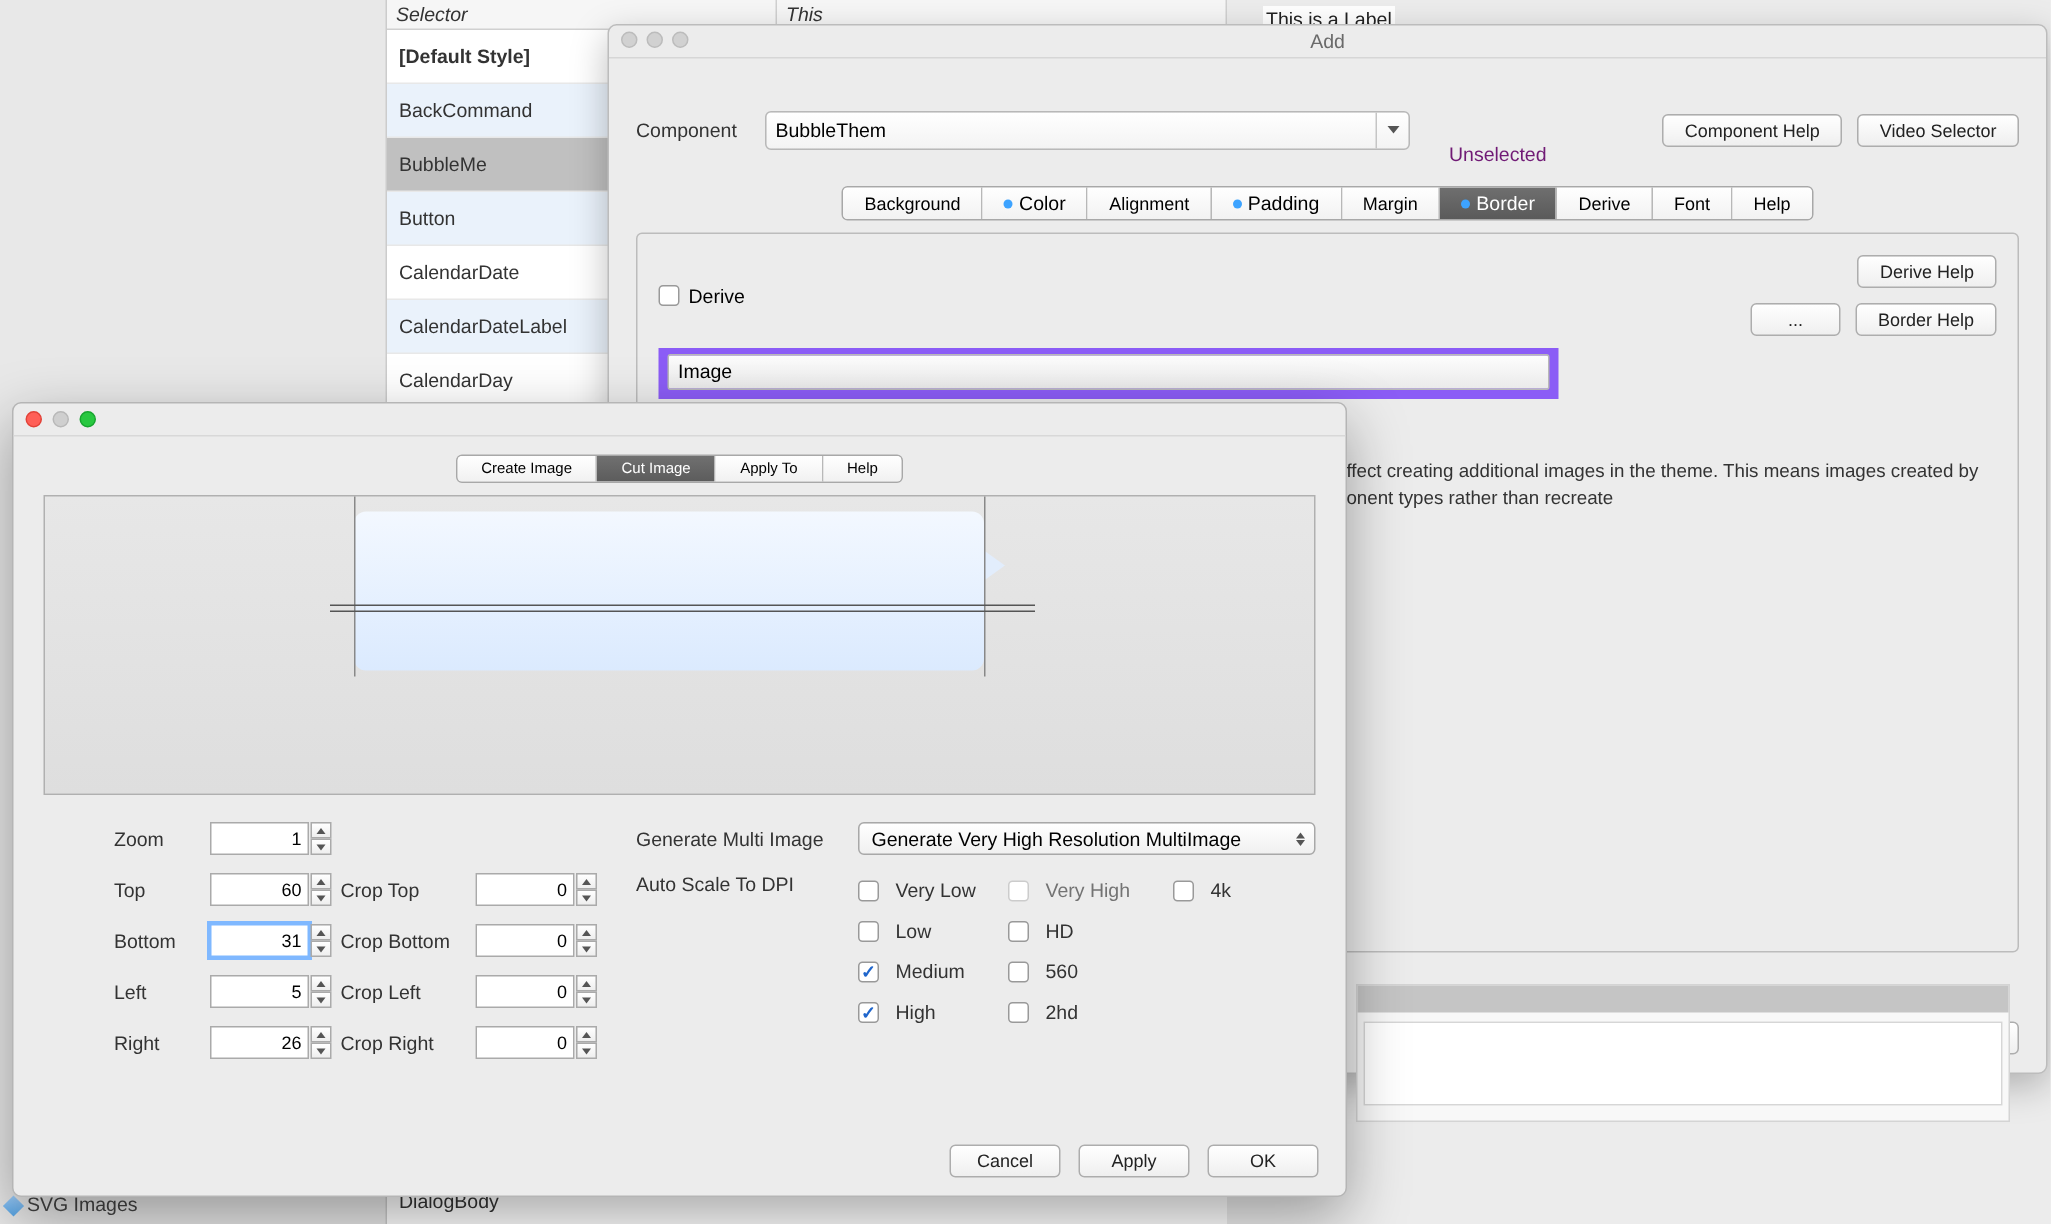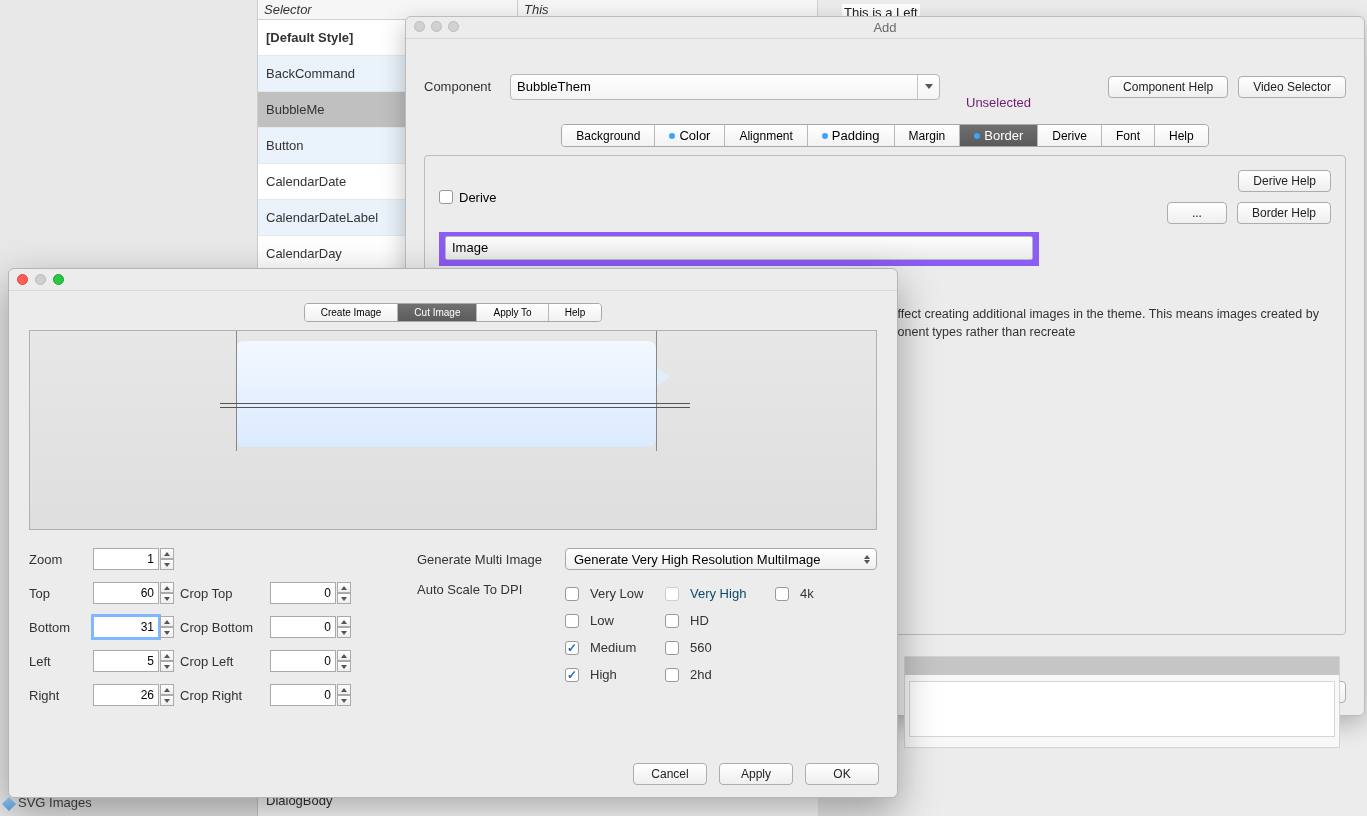--- a/index.html
+++ b/index.html
@@ -80,56 +80,56 @@
 .preview { margin: 4px 20px 12px 20px; height:200px; border:1px solid #b0b0b0; background: linear-gradient(#e7e7e7,#dedede); position:relative; }
 .bubble { position:absolute; left:206px; top:10px; width:420px; height:106px; background: linear-gradient(#f3f8ff,#dbeafe); border-radius:8px; }
 .bubble-tail { position:absolute; left:626px; top:36px; width:0; height:0; border-top:10px solid transparent; border-bottom:10px solid transparent; border-left:14px solid #e2edfc; }
 .guide-v1 { position:absolute; left:206px; top:0; width:1px; height:120px; background:#888; }
 .guide-v2 { position:absolute; left:626px; top:0; width:1px; height:120px; background:#888; }
 .guide-h1 { position:absolute; left:190px; top:72px; width:470px; height:1px; background:#555; }
 .guide-h2 { position:absolute; left:190px; top:76px; width:470px; height:1px; background:#555; }
 
 .controls { display:flex; padding: 6px 20px; gap: 26px; }
 .col { display:flex; flex-direction:column; gap:12px; }
-.ctrl-row { display:flex; align-items:center; height:22px; }
+.ctrl-row { display:flex; align-items:center; height:22px;margin-left:47px; }
 .ctrl-row label { width:64px; color:#333; }
 .num { width:66px; height:22px; border:1px solid #aaa; background:#fff; text-align:right; padding-right:4px; font-size:12px; }
 .num.focus { outline:2px solid #7fb8ff; border-color:#7fb8ff; }
 .spin { width:14px; height:22px; display:flex; flex-direction:column; margin-left:1px; }
 .spin div { flex:1; border:1px solid #aaa; background:linear-gradient(#fff,#eee); display:flex; align-items:center; justify-content:center; }
 .spin .up::after { content:''; border-left:3px solid transparent; border-right:3px solid transparent; border-bottom:4px solid #555; }
 .spin .dn::after { content:''; border-left:3px solid transparent; border-right:3px solid transparent; border-top:4px solid #555; }
 .crop-label { width:90px; margin-left:6px; color:#333; }
 
 .gen-col { margin-left:auto; width:460px; }
 .gen-row { display:flex; align-items:center; margin-bottom:12px; }
 .gen-row label.head2 { width:148px; color:#333; }
 .select { flex:1; height:22px; border:1px solid #a8a8a8; border-radius:4px; background:linear-gradient(#fff,#f0f0f0); padding:0 8px; display:flex; align-items:center; position:relative; font-size:12.5px;text-align:right; }
 .select .caret { position:absolute; right:6px; display:flex; flex-direction:column; gap:1px; }
 .select .caret span { width:0;height:0;border-left:3px solid transparent;border-right:3px solid transparent; }
 .select .caret .u { border-bottom:4px solid #555; }
 .select .caret .d { border-top:4px solid #555; }
 .chk-grid { display:grid; grid-template-columns: 100px 110px 80px; row-gap:12px; margin-top:4px; }
 .chk-cell { display:flex; align-items:center; gap:5px; font-size:12.5px; color:#333; }
-.chk-cell.dis { color:#0c4a6e; }
+.chk-cell.dis { color:#737373; }
 .chk-cell.dis .chk { border-color:#ccc; }
 
 .dlg-bottom { position:absolute; right:18px; bottom:12px; display:flex; gap:12px; }
 .dlg-bottom .btn { width:74px; }
 
 .this-label { position:absolute; left:842px; top:4px; font-size:13px; color:#222; background:#fff; padding:1px 2px; }
 </style>
 </head>
 <body>
 
 <div class="bg-window">
   <div class="bg-left-panel">
     <div class="svg-images"><span class="diamond-icon"></span><span>SVG Images</span></div>
   </div>
-  <div class="this-label">This is a Left</div>
+  <div class="this-label">This is a Label</div>
 
   <div class="selector-panel">
     <div class="sel-header">
       <div class="c1">Selector</div>
       <div class="c2">This</div>
     </div>
     <div class="sel-list">
       <div class="sel-row bold">[Default Style]</div>
       <div class="sel-row alt">BackCommand</div>
       <div class="sel-row sel">BubbleMe</div>

